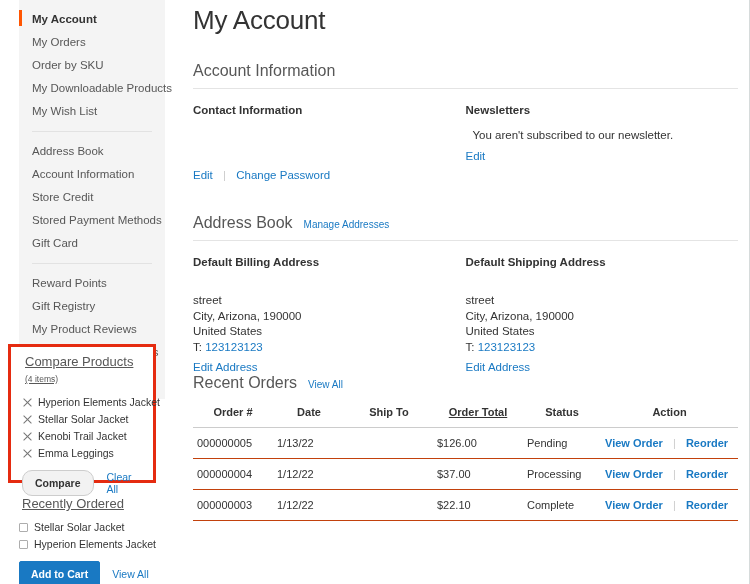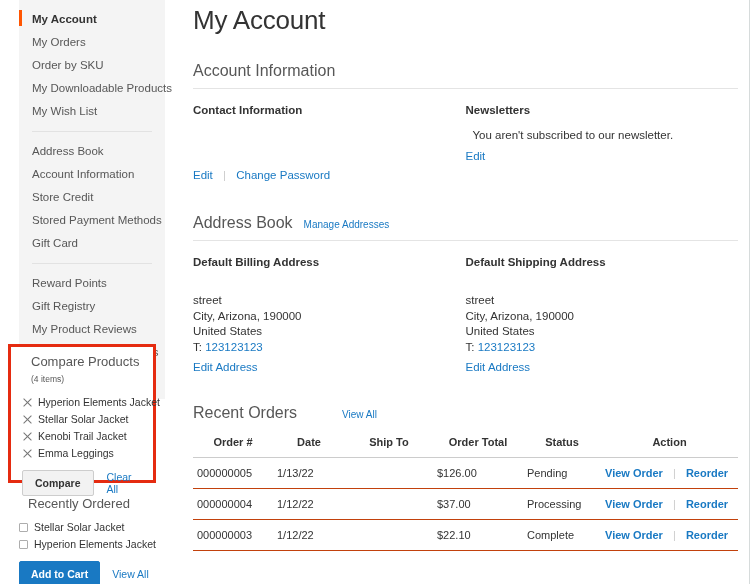--- a/index.html
+++ b/index.html
@@ -65,22 +65,23 @@
     left: 8px; top: 344px;
     width: 148px; height: 139px;
     border: 3px solid #e52b10;
     background: #ffffff;
   }
   .compare-inner { padding: 7px 11px 0 11px; }
   .block-title {
     font-size: 13px;
     font-weight: normal;
     color: #575757;
-    margin: 0 0 7px 9px;
+    margin: 0 0 7px 3px;
     line-height: 16px;
+    text-decoration: underline;
   }
   .block-title .counter {
     font-size: 8.5px;
     color: #575757;
   }
   .compare-item {
     display: flex;
     align-items: center;
     font-size: 10.5px;
     line-height: 16px;
@@ -113,21 +114,21 @@
   }
   .btn-secondary {
     background: #f2f2f2;
     border: 1px solid #cdcdcd;
     color: #333333;
     font-size: 10.5px;
     font-weight: bold;
     font-family: "Liberation Sans", sans-serif;
     padding: 6px 12px;
     cursor: pointer;
-    border-radius: 2px;
+    border-radius: 10px;
     line-height: 12px;
   }
   .link {
     color: #1979c3;
     font-size: 10.5px;
     text-decoration: none;
     cursor: pointer;
   }
   .compare-actions .link { margin-left: 13px; }
 
@@ -245,21 +246,21 @@
     color: #333333;
     padding: 9px 4px 9px 4px;
     border-bottom: 1px solid #c2410c;
     white-space: nowrap;
   }
   table.orders td .link { font-size: 11px; font-weight: bold; }
   td .sep { color: #cccccc; margin: 0 7px; }
   .c-order { width: 80px; }
   .c-date  { width: 72px; }
   .c-ship  { width: 88px; }
-  .c-total { width: 90px; }
+  .c-total { width: 90px; text-decoration: underline; }
   .c-status{ width: 78px; }
 </style>
 </head>
 <body>
 
 <div class="page">
 
   <div class="sidebar">
     <div class="nav-block">
 
@@ -425,21 +426,21 @@
         <div class="addr-line">
           <span>T:</span>
           <a class="link" style="font-size:11.5px;">123123123</a>
         </div>
         <div class="inline-links mt6">
           <a class="link">Edit Address</a>
         </div>
       </div>
     </div>
 
-    <div class="section-head" style="margin-top:30px;margin-bottom:4px;border-bottom:none;padding-bottom:4px;gap:34px;">
+    <div class="section-head" style="margin-bottom:4px;border-bottom:none;padding-bottom:4px;">
       <h2>Recent Orders</h2>
       <a class="link">View All</a>
     </div>
 
     <table class="orders">
       <thead>
         <tr>
           <th class="c-order">Order #</th>
           <th class="c-date">Date</th>
           <th class="c-ship">Ship To</th>

